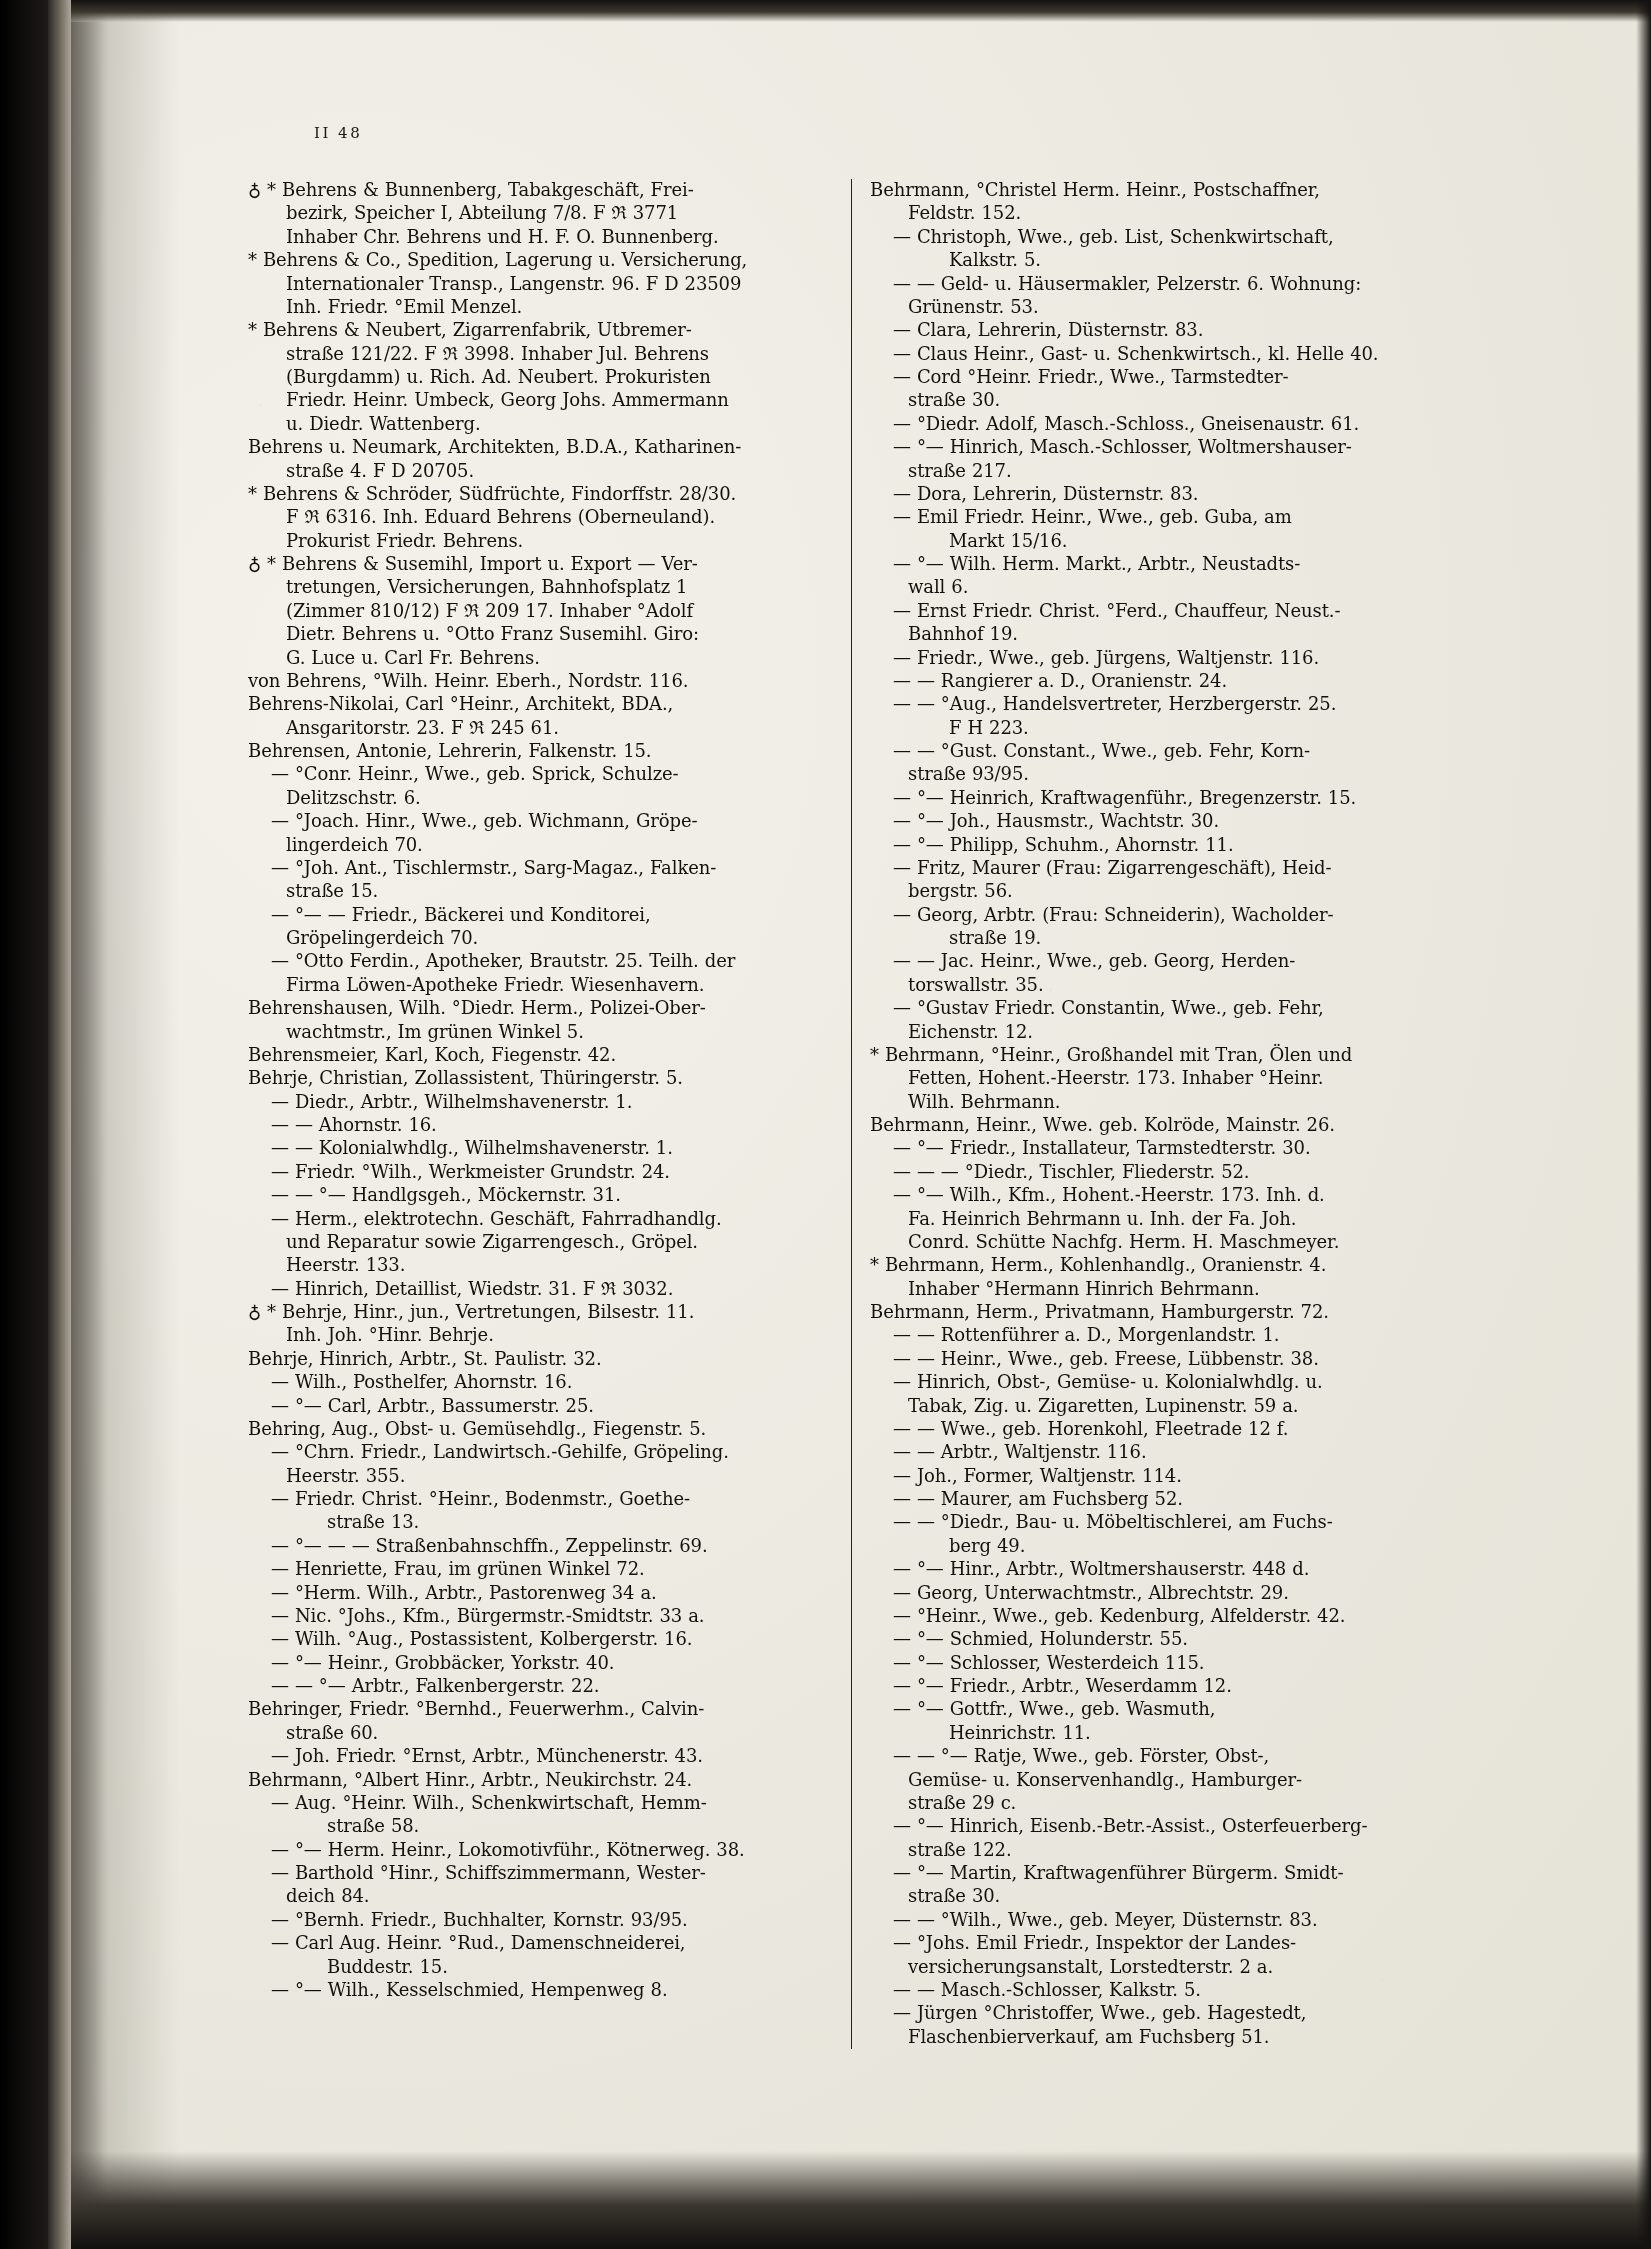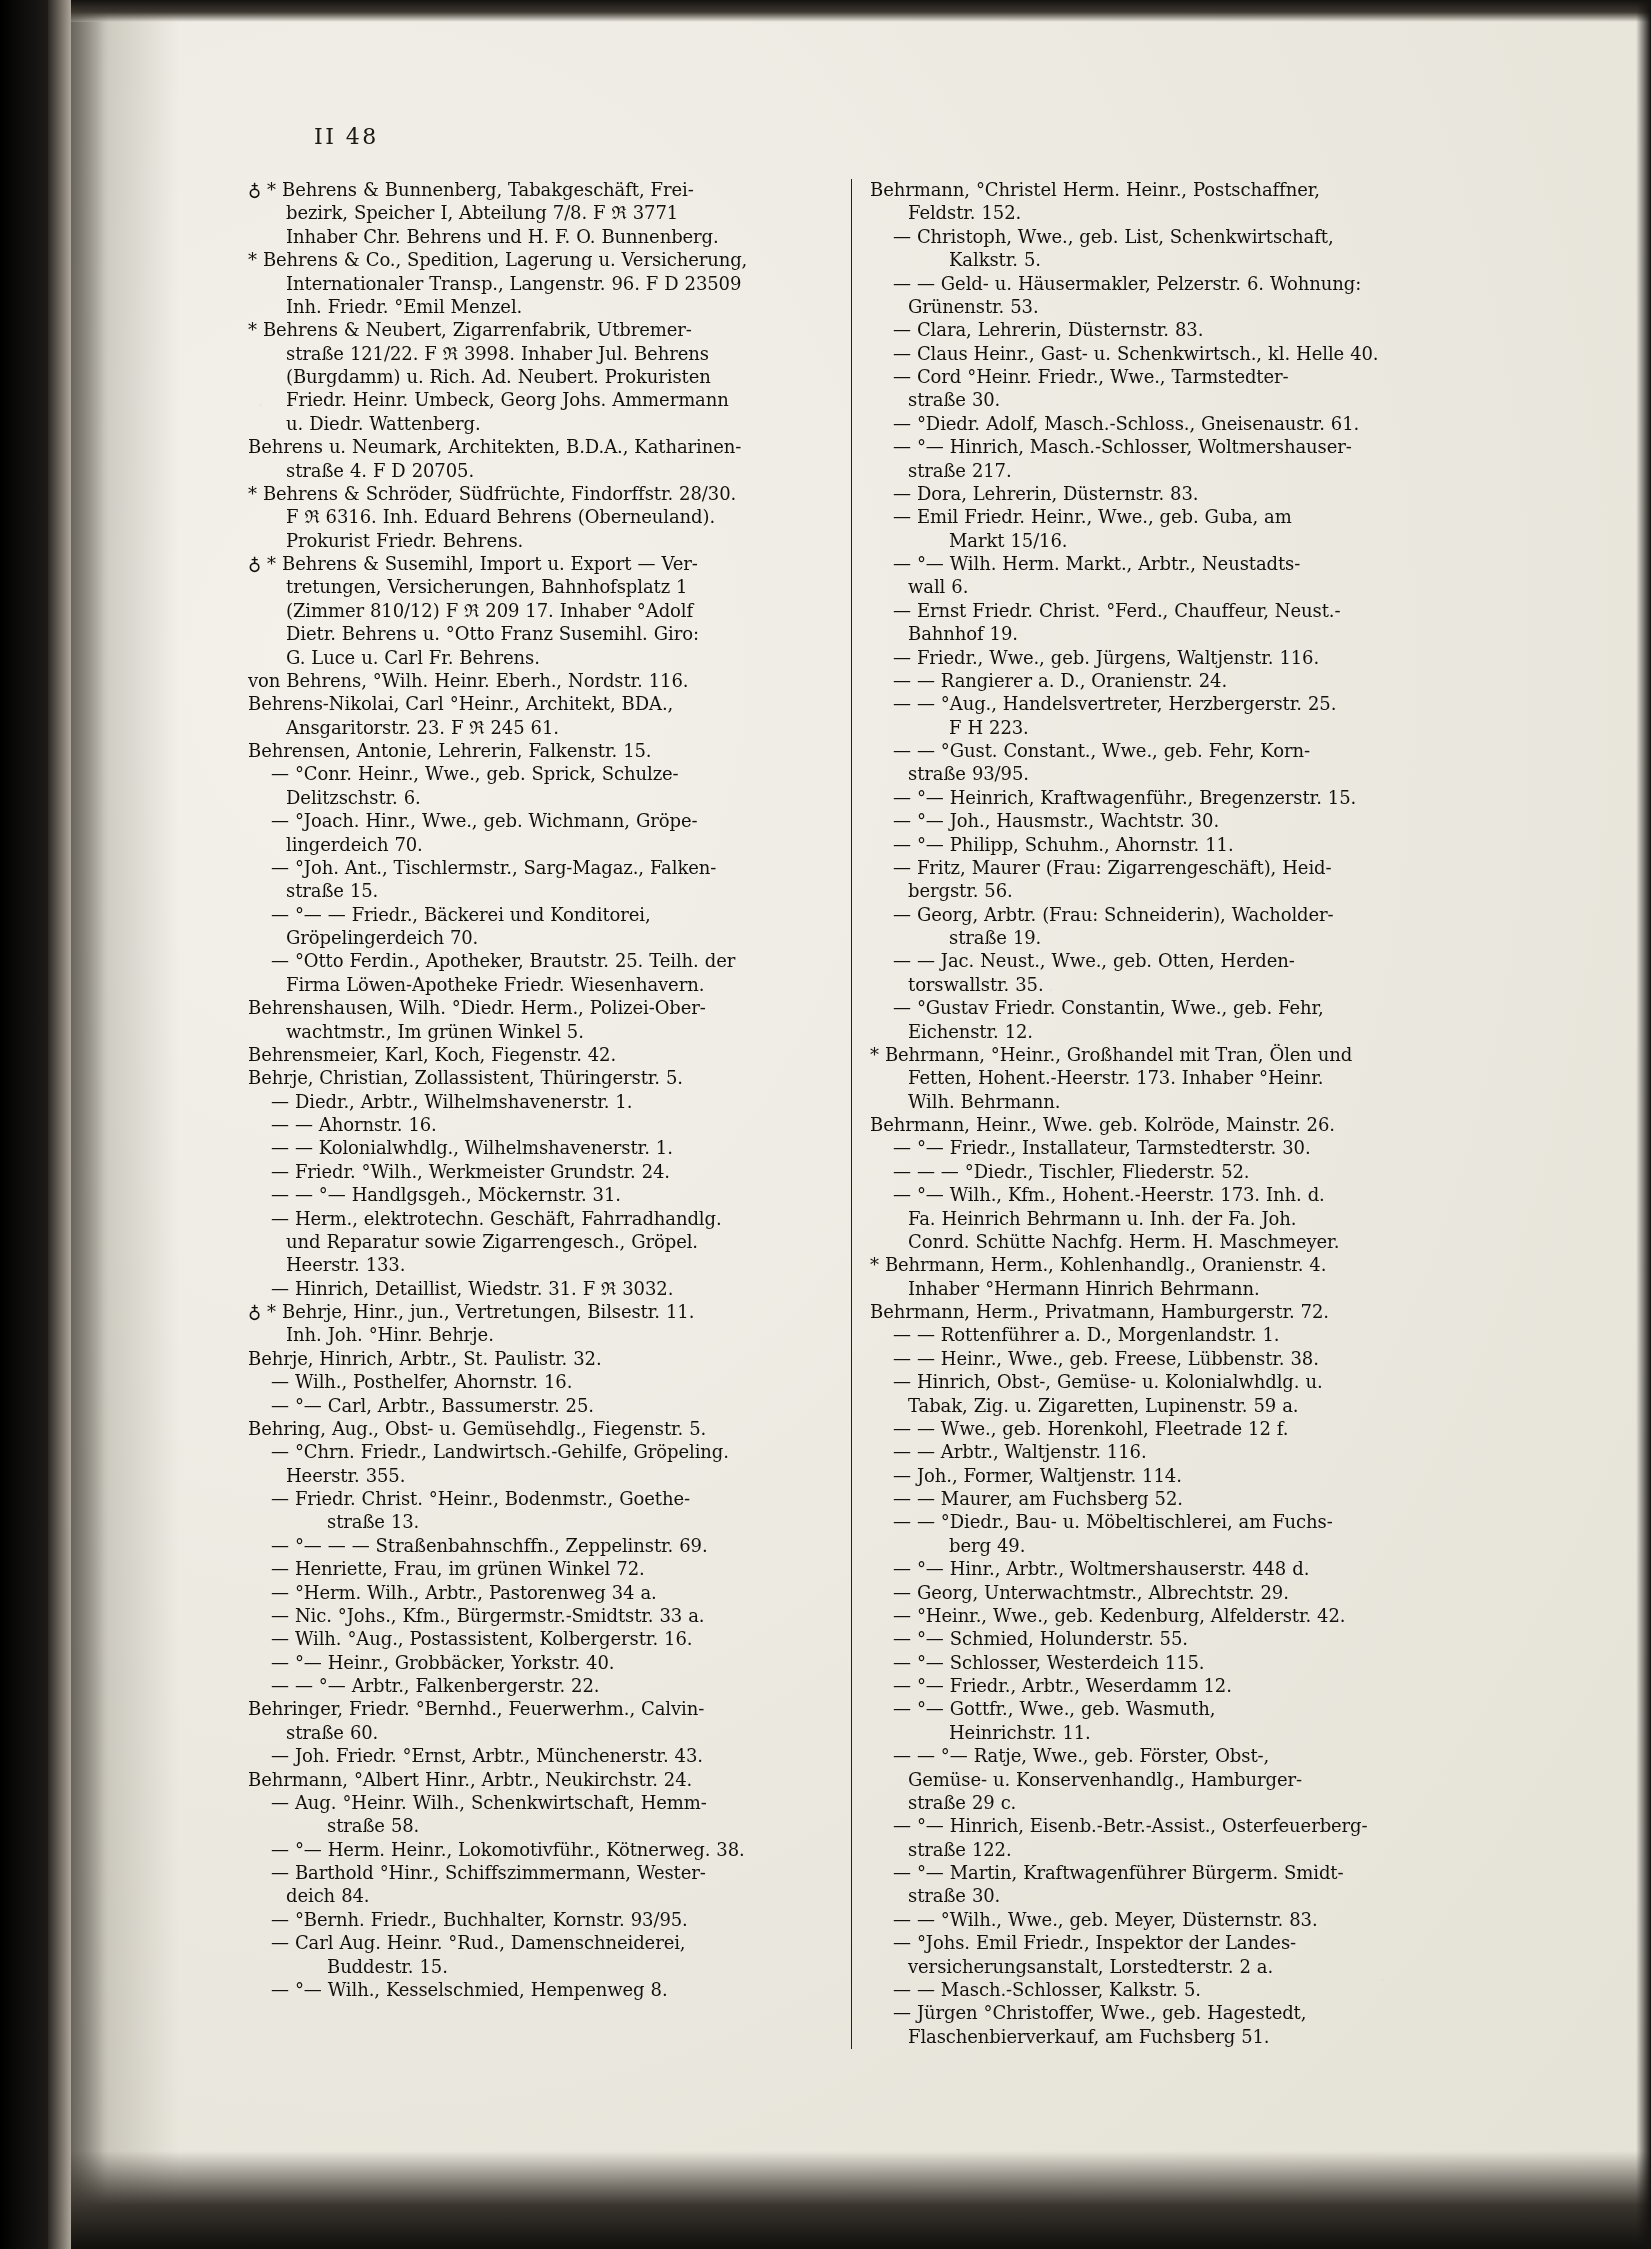--- a/index.html
+++ b/index.html
@@ -87,21 +87,21 @@
 
   
   .folio-row {
     position: relative;
     height: 36px;
   }
   .folio {
     position: absolute;
     left: 66px; top: 0;
     font-family: "DejaVu Serif", serif;
-    font-size: 22px;
+    font-size: 15px;
     letter-spacing: 2.5px;
     color: #23201c;
   }
   .running-head {
     position: absolute;
     left: 0; right: 0; top: -5px;
     text-align: center;
     font-size: 26px;
     font-weight: 700;
     letter-spacing: 0.4px;
@@ -292,21 +292,21 @@
           <p class="entry cont" style="padding-left: 79px;">F H 223.</p>
           <p class="entry sub">— — °Gust. Constant., Wwe., geb. Fehr, Korn-</p>
           <p class="entry cont">straße 93/95.</p>
           <p class="entry sub">— °— Heinrich, Kraftwagenführ., Bregenzerstr. 15.</p>
           <p class="entry sub">— °— Joh., Hausmstr., Wachtstr. 30.</p>
           <p class="entry sub">— °— Philipp, Schuhm., Ahornstr. 11.</p>
           <p class="entry sub">— Fritz, Maurer (Frau: Zigarrengeschäft), Heid-</p>
           <p class="entry cont">bergstr. 56.</p>
           <p class="entry sub">— Georg, Arbtr. (Frau: Schneiderin), Wacholder-</p>
           <p class="entry cont" style="padding-left: 79px;">straße 19.</p>
-          <p class="entry sub">— — Jac. Neust., Wwe., geb. Otten, Herden-</p>
+          <p class="entry sub">— — Jac. Heinr., Wwe., geb. Georg, Herden-</p>
           <p class="entry cont">torswallstr. 35.</p>
           <p class="entry sub">— °Gustav Friedr. Constantin, Wwe., geb. Fehr,</p>
           <p class="entry cont">Eichenstr. 12.</p>
           <p class="entry head">* Behrmann, °Heinr., Großhandel mit Tran, Ölen und</p>
           <p class="entry cont">Fetten, Hohent.-Heerstr. 173.   Inhaber °Heinr.</p>
           <p class="entry cont">Wilh. Behrmann.</p>
           <p class="entry head">Behrmann, Heinr., Wwe. geb. Kolröde, Mainstr. 26.</p>
           <p class="entry sub">— °— Friedr., Installateur, Tarmstedterstr. 30.</p>
           <p class="entry sub">— — — °Diedr., Tischler, Fliederstr. 52.</p>
           <p class="entry sub">— °— Wilh., Kfm., Hohent.-Heerstr. 173. Inh. d.</p>

